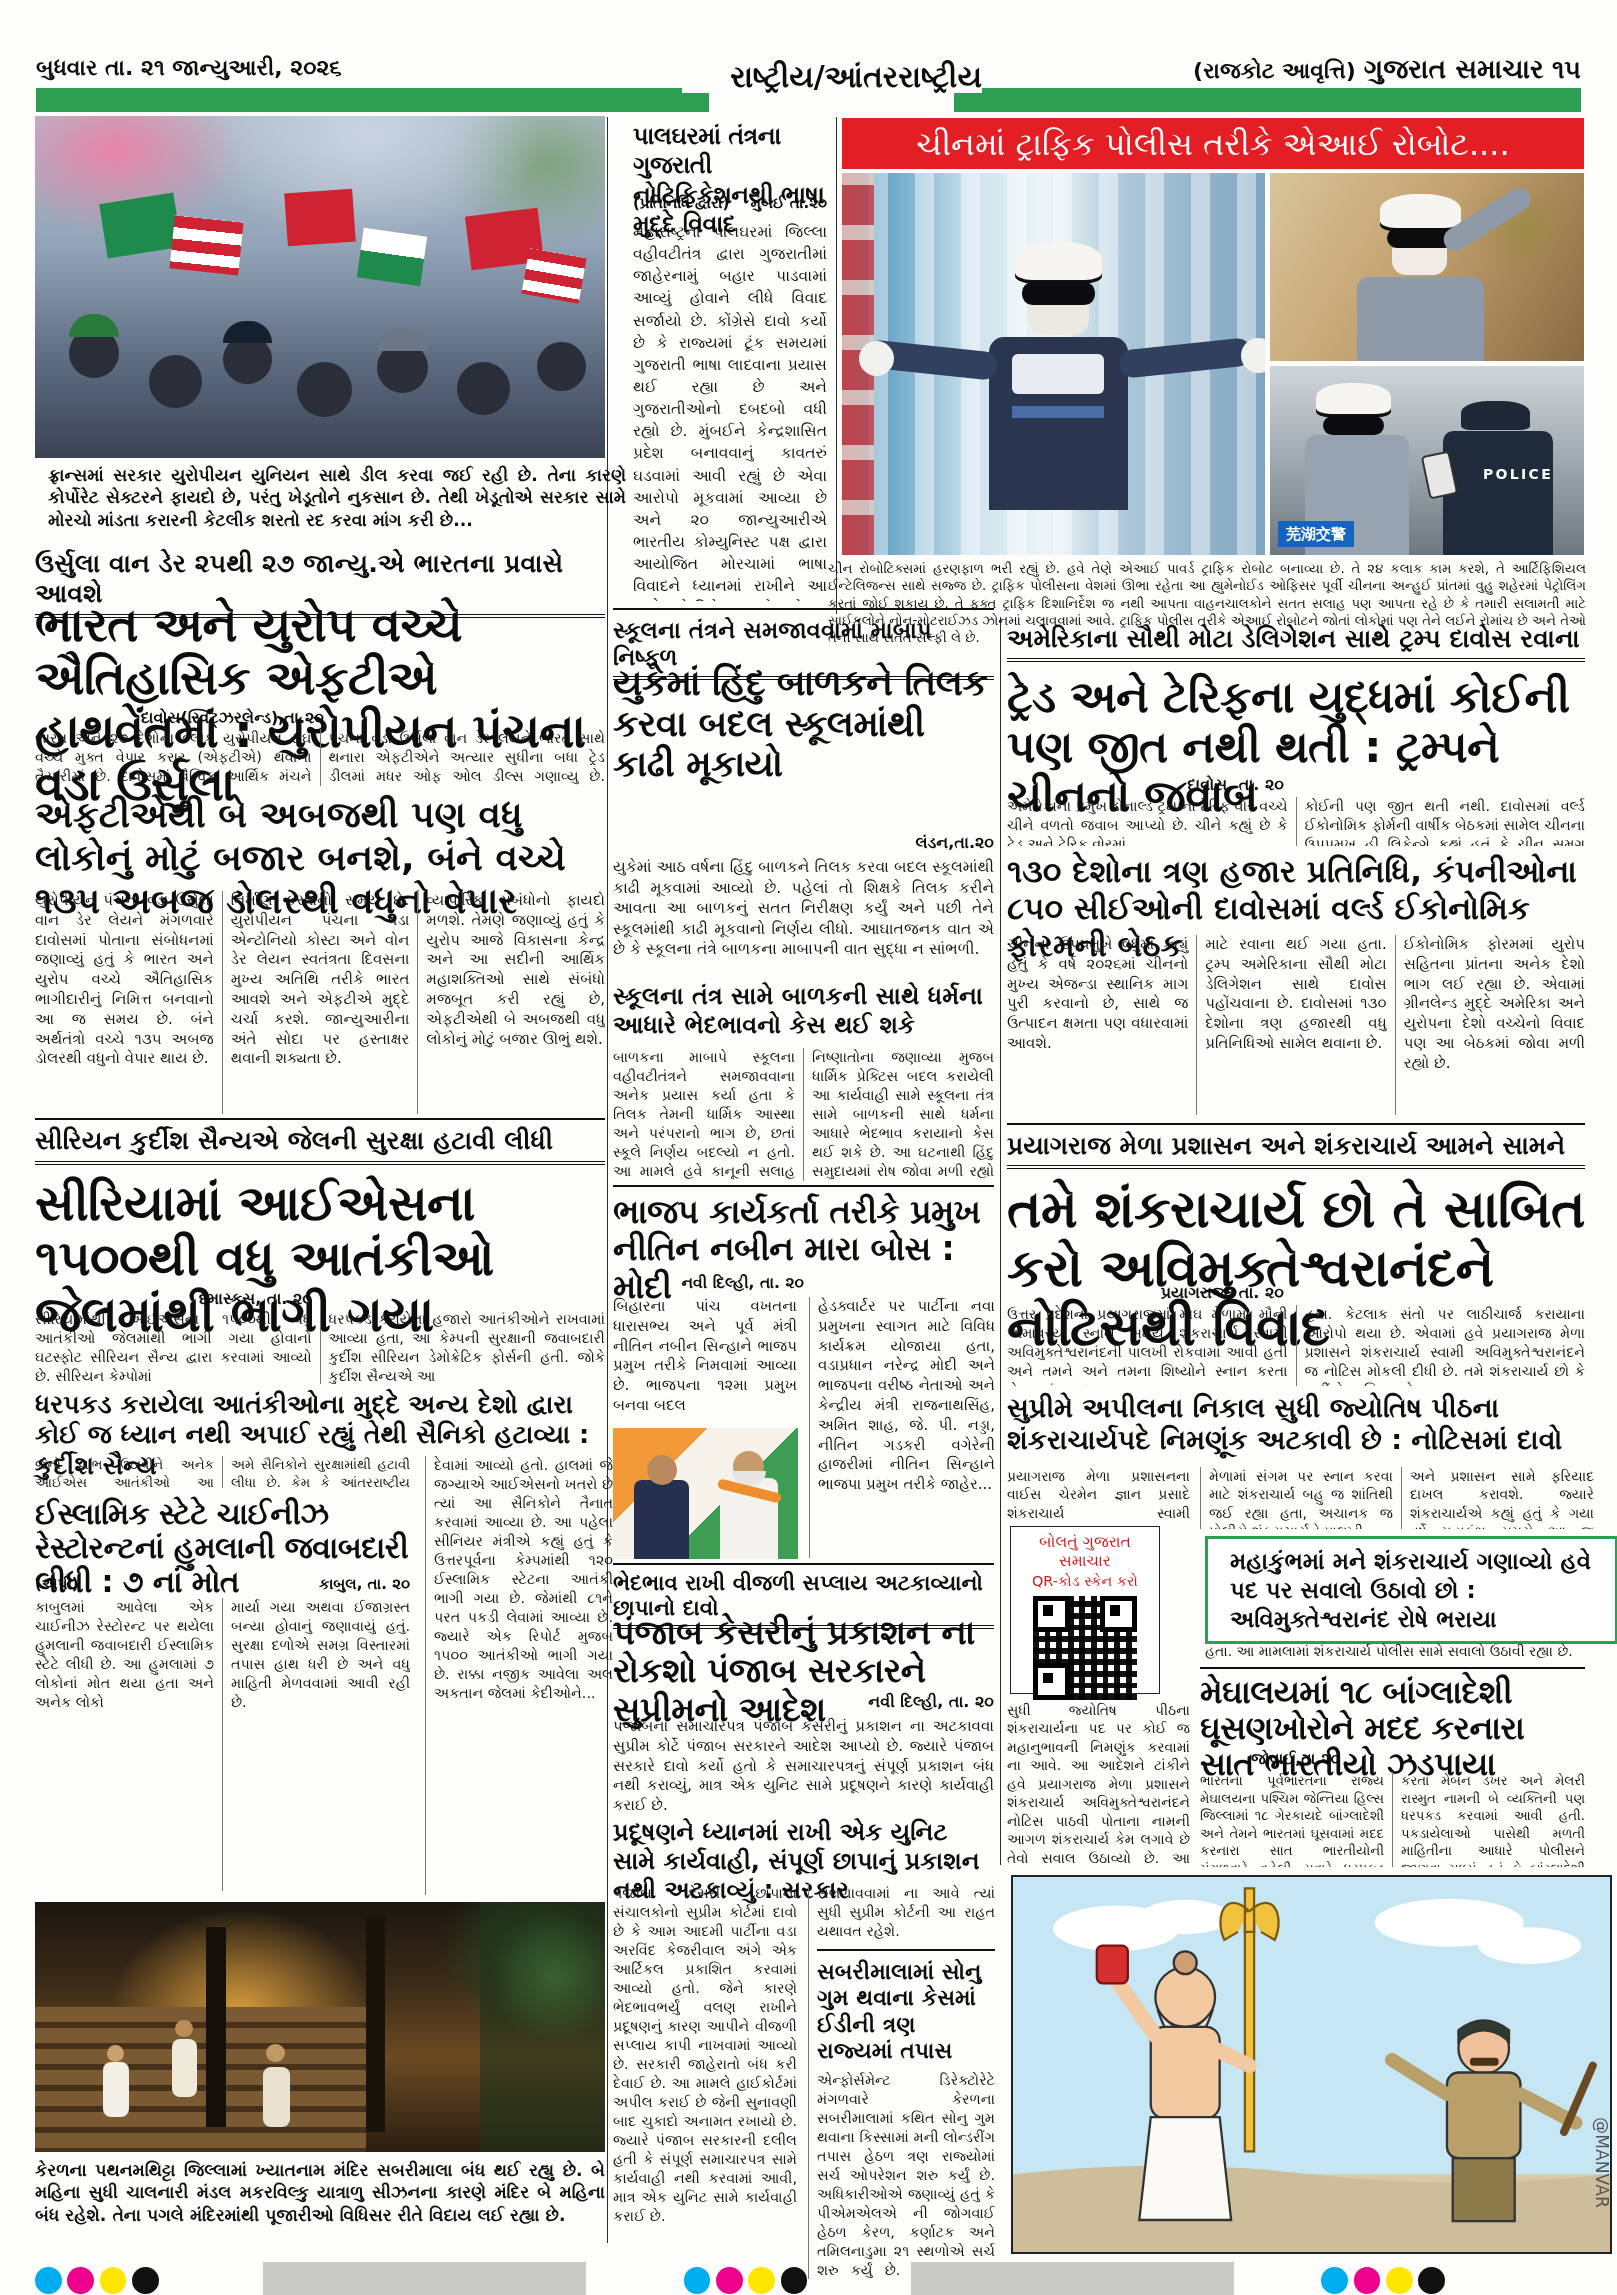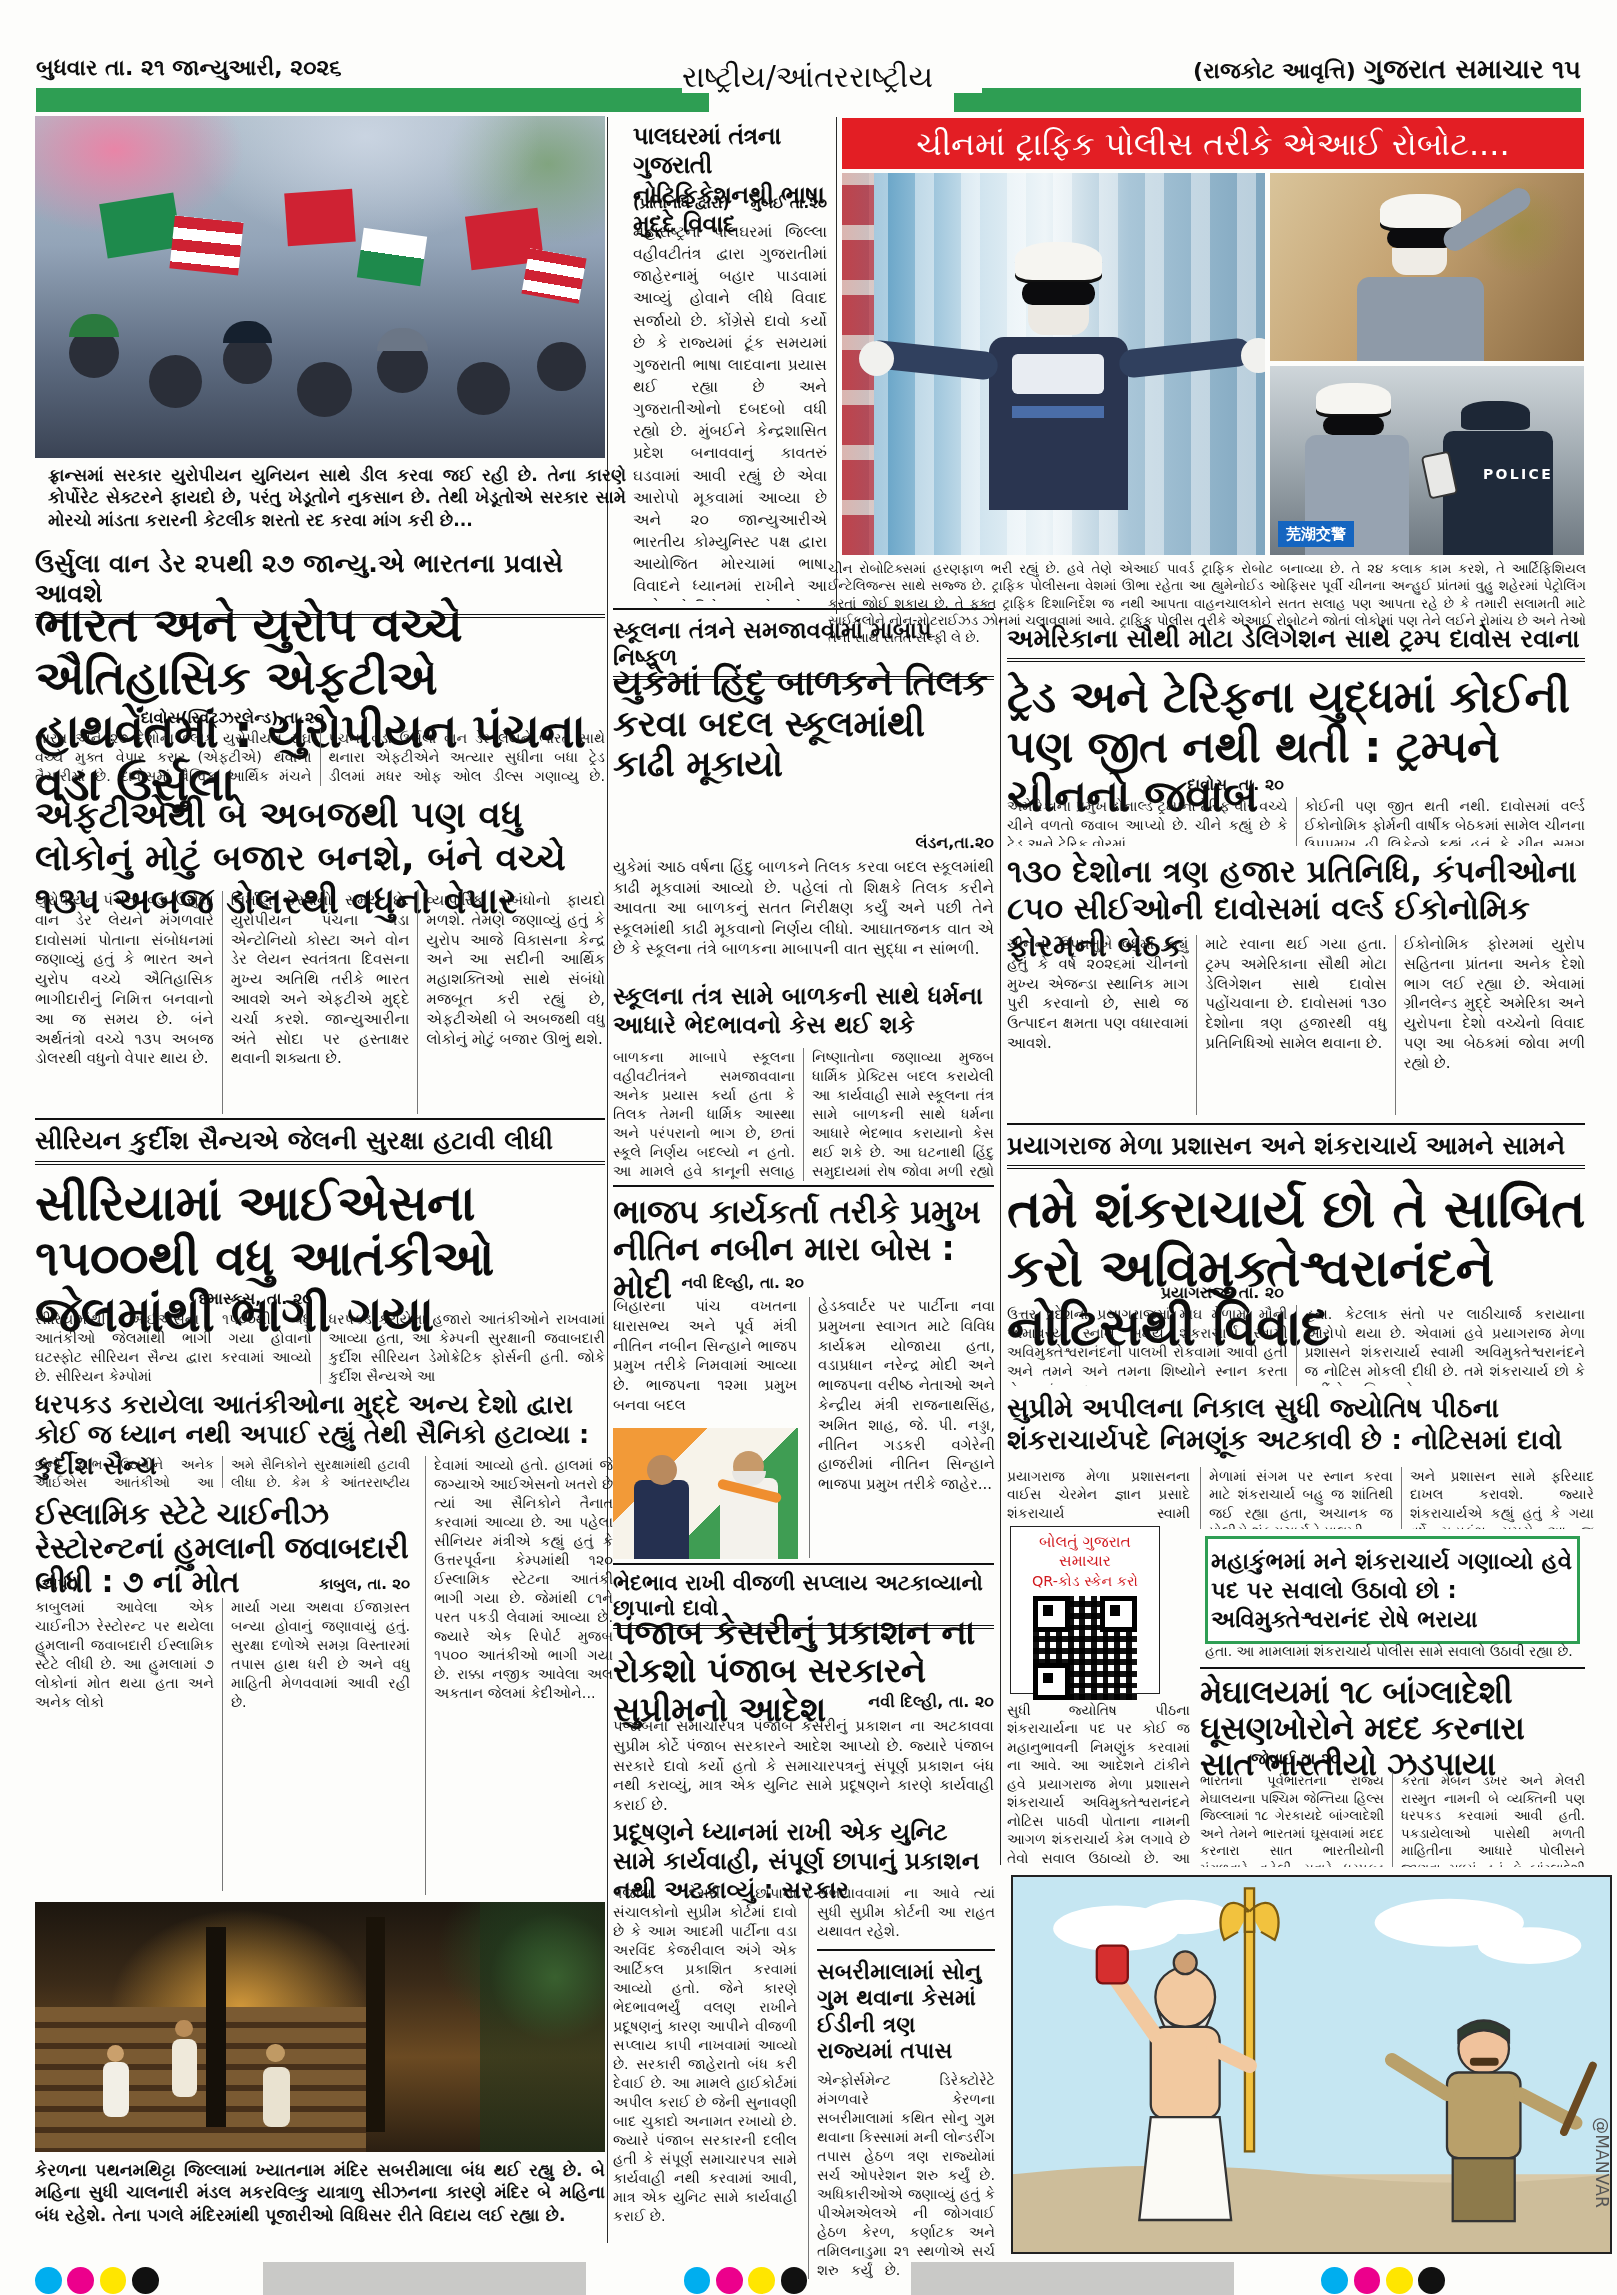--- a/index.html
+++ b/index.html
@@ -16,21 +16,21 @@
   .col{flex:1;padding:0 8px;text-align:justify;line-height:1.32;color:#141414;}
   .col:first-child{padding-left:0;}
   .col:last-child{padding-right:0;}
   .col+.col{border-left:1.2px solid #777;}
   .vr{width:1.2px;background:#2b2b2b;}
   .hr{height:2.3px;background:#111;}
   .photo{overflow:hidden;background:#bbb;}
   .cap{line-height:1.3;text-align:justify;font-weight:600;color:#111;}
   .banner{background:#e31e24;color:#fff;font-weight:400;display:flex;align-items:center;justify-content:center;}
   .greenbar{background:#2e9e53;}
-  .greenbox{border:3.5px solid #2e9e53;background:#fff;font-weight:700;line-height:1.25;padding:8px 3px;}
+  .greenbox{border:3.5px solid #2e9e53;background:#fff;font-weight:700;line-height:1.25;padding:8px 22px;}
   .qrbox{border:1.7px solid #222;background:#fff;text-align:center;}
   .qrtxt{color:#d11a1f;font-weight:400;line-height:1.25;}
   .qr{margin:5.8px auto 4.6px auto;width:104px;height:104px;position:relative;
       background-image:repeating-linear-gradient(0deg,#111 0 5.8px,transparent 5.8px 11.6px),
                        repeating-linear-gradient(90deg,#111 0 5.8px,transparent 5.8px 11.6px);
       background-blend-mode:multiply;}
   .fin{position:absolute;width:26.6px;height:26.6px;border:5.8px solid #000;background:#fff;}
   .fin:after{content:"";position:absolute;left:4.6px;top:4.6px;width:10.4px;height:10.4px;background:#000;}
   .dot{width:26.6px;height:26.6px;border-radius:50%;display:inline-block;margin-right:5.8px;}
   .gbar{height:37px;background:#c9c9c7;}
@@ -46,21 +46,21 @@
 <div class="page">
 
   <div class="abs" style="left:36px;top:55px;font-size:22px;font-weight:700;">બુધવાર તા. ૨૧ જાન્યુઆરી, ૨૦૨૬</div>
   <div class="abs" style="right:36px;top:53px;font-size:22px;font-weight:700;display:flex;gap:8px;align-items:baseline;">
     <span>(રાજકોટ આવૃત્તિ)</span>
     <span style="font-size:26.6px;font-weight:900;">ગુજરાત સમાચાર</span>
     <span style="font-size:25.4px;font-weight:900;">૧૫</span>
   </div>
   <div class="abs greenbar" style="left:36px;top:88px;width:673px;height:24px;"></div>
   <div class="abs greenbar" style="left:954px;top:88px;width:627px;height:24px;"></div>
-  <div class="abs" style="left:682px;top:60px;width:300px;text-align:left;font-size:30px;font-weight:400;background:#fdfdfb;line-height:1.1;">રાષ્ટ્રીય/આંતરરાષ્ટ્રીય</div>
+  <div class="abs" style="left:682px;top:60px;width:300px;text-align:right;font-size:30px;font-weight:700;background:#fdfdfb;line-height:1.1;">રાષ્ટ્રીય/આંતરરાષ્ટ્રીય</div>
 
   <div class="abs vr" style="left:607px;top:117px;height:2126px;"></div>
   <div class="abs vr" style="left:836px;top:117px;height:497px;"></div>
   <div class="abs vr" style="left:1000px;top:617px;height:1248px;"></div>
 
   <div class="abs photo" style="left:35px;top:116px;width:570px;height:342px;
        background:
         radial-gradient(ellipse 185px 121px at 14% 10%, rgba(236,130,165,.95), rgba(236,130,165,0) 70%),
         radial-gradient(ellipse 243px 150px at 58% 6%, rgba(205,215,228,.9), rgba(205,215,228,0) 72%),
         radial-gradient(ellipse 150px 116px at 90% 14%, rgba(120,160,110,.8), rgba(120,160,110,0) 70%),

